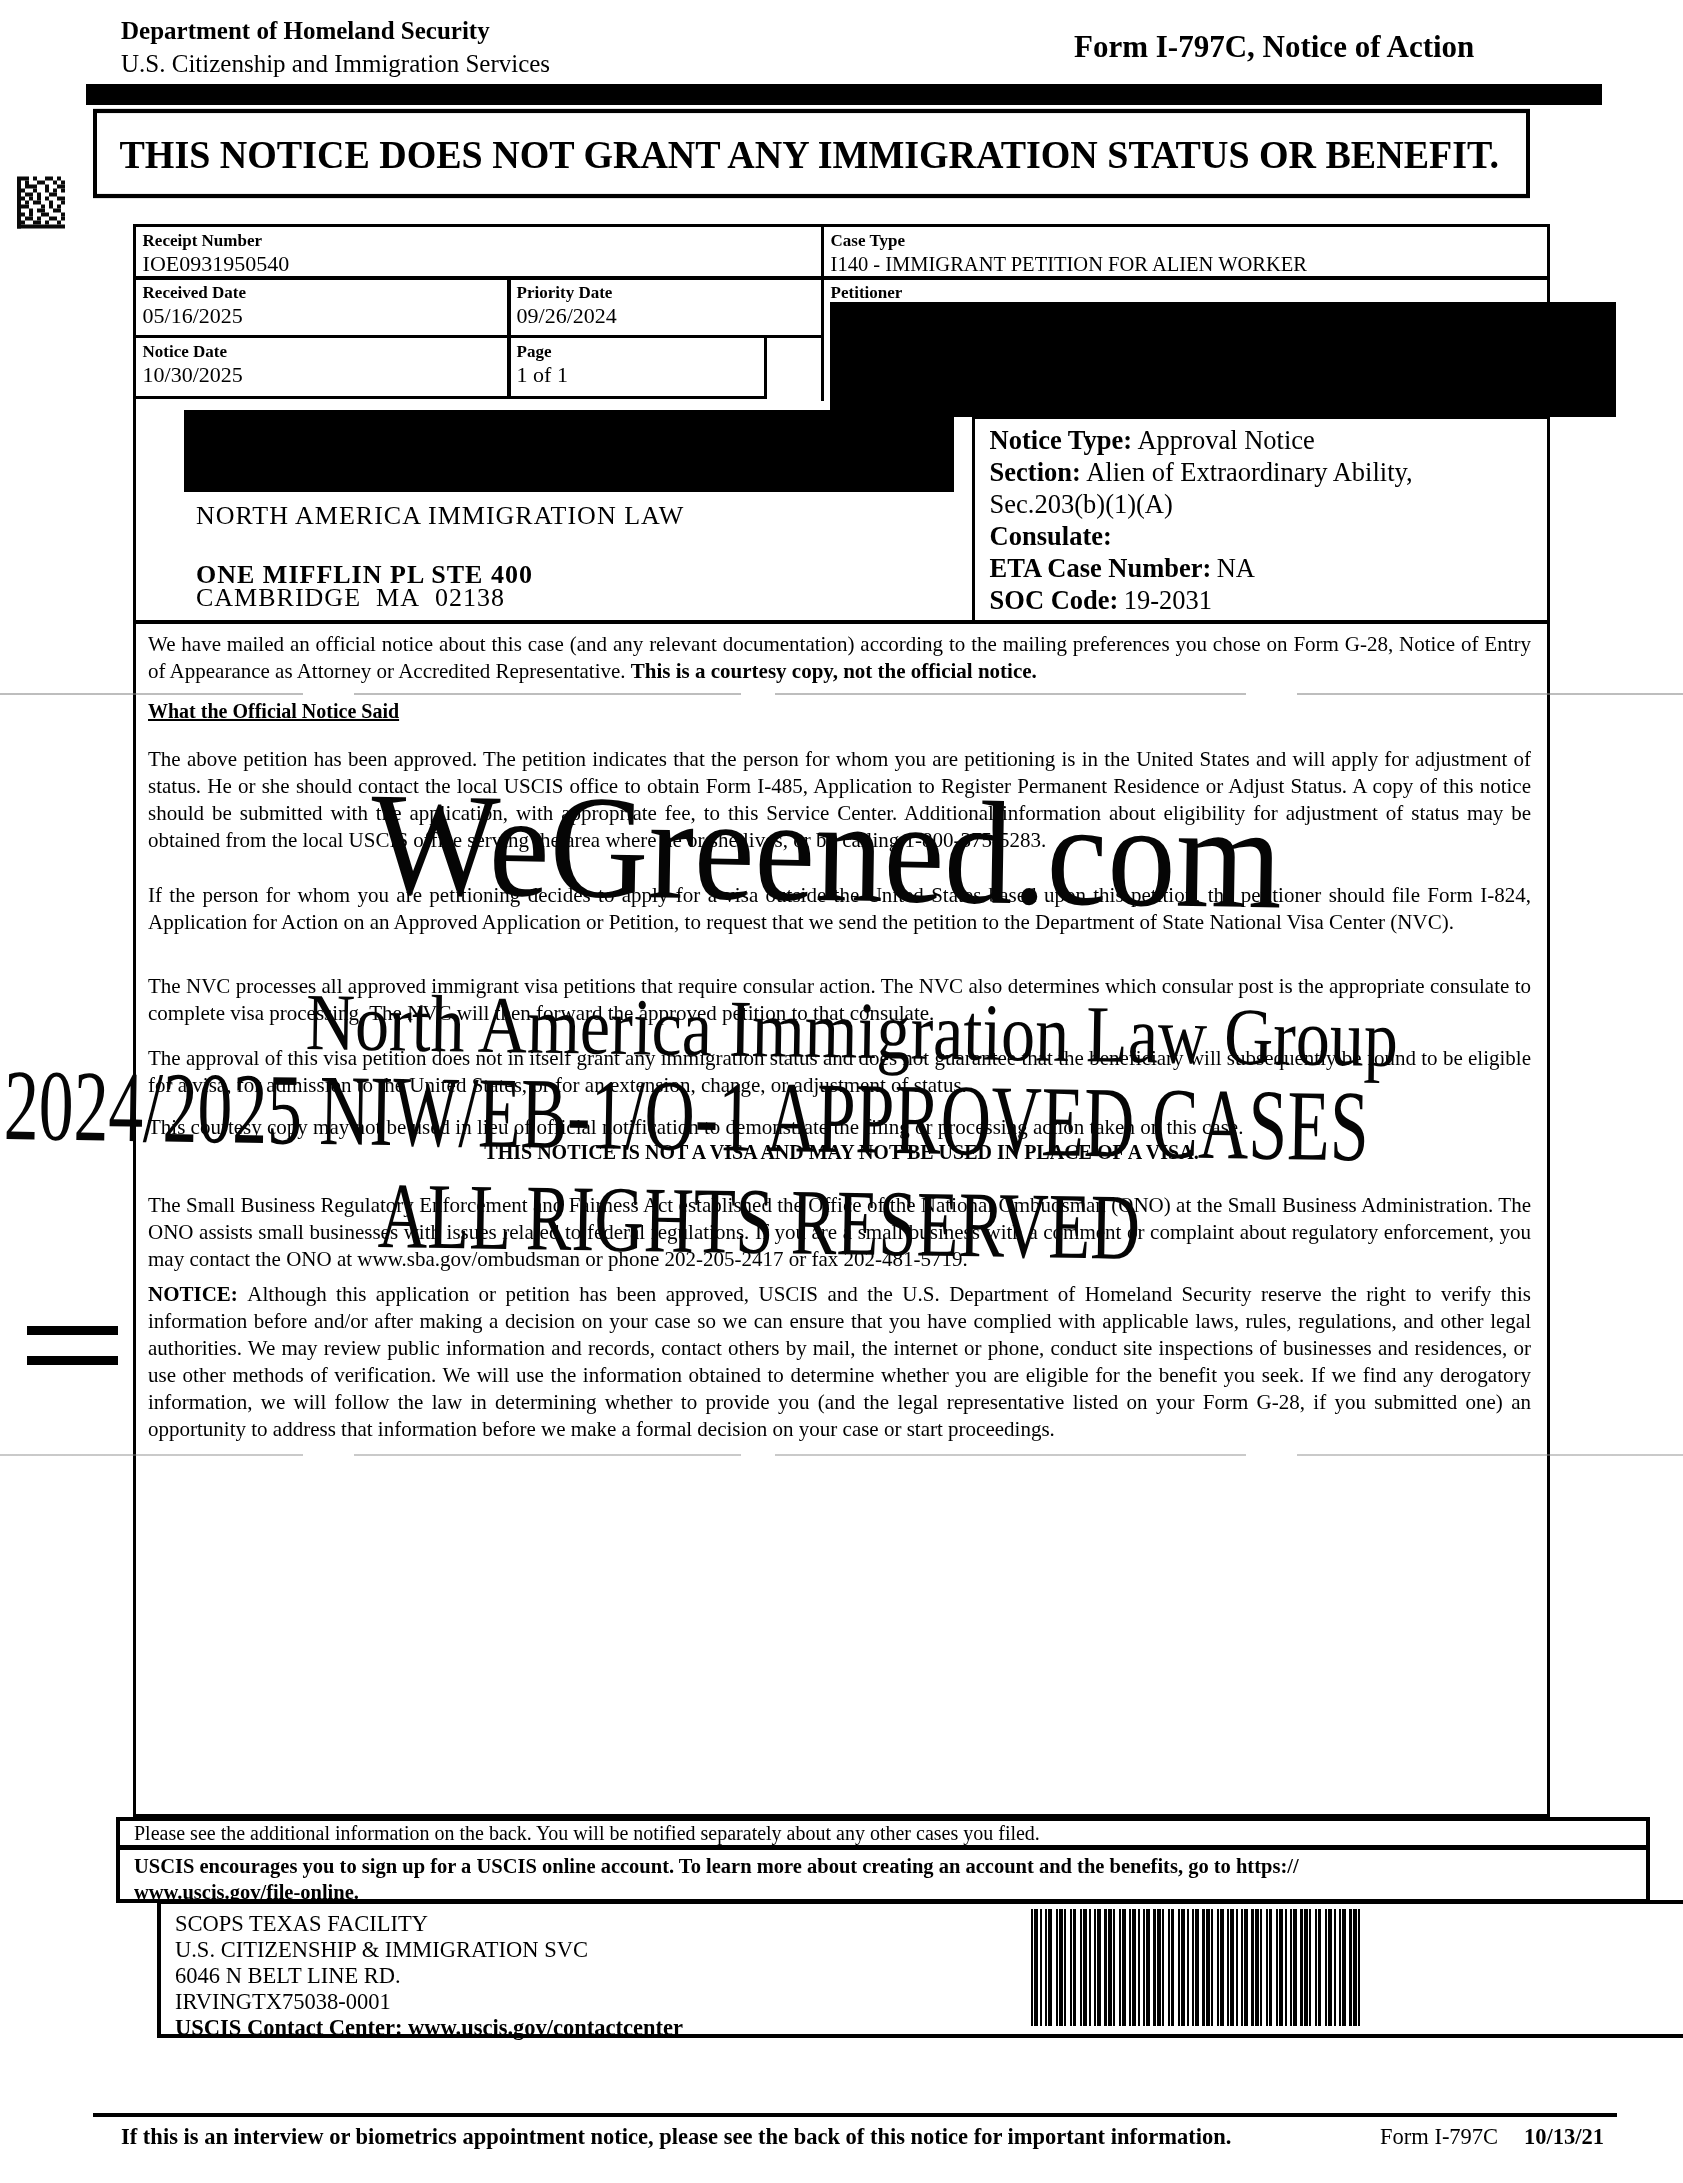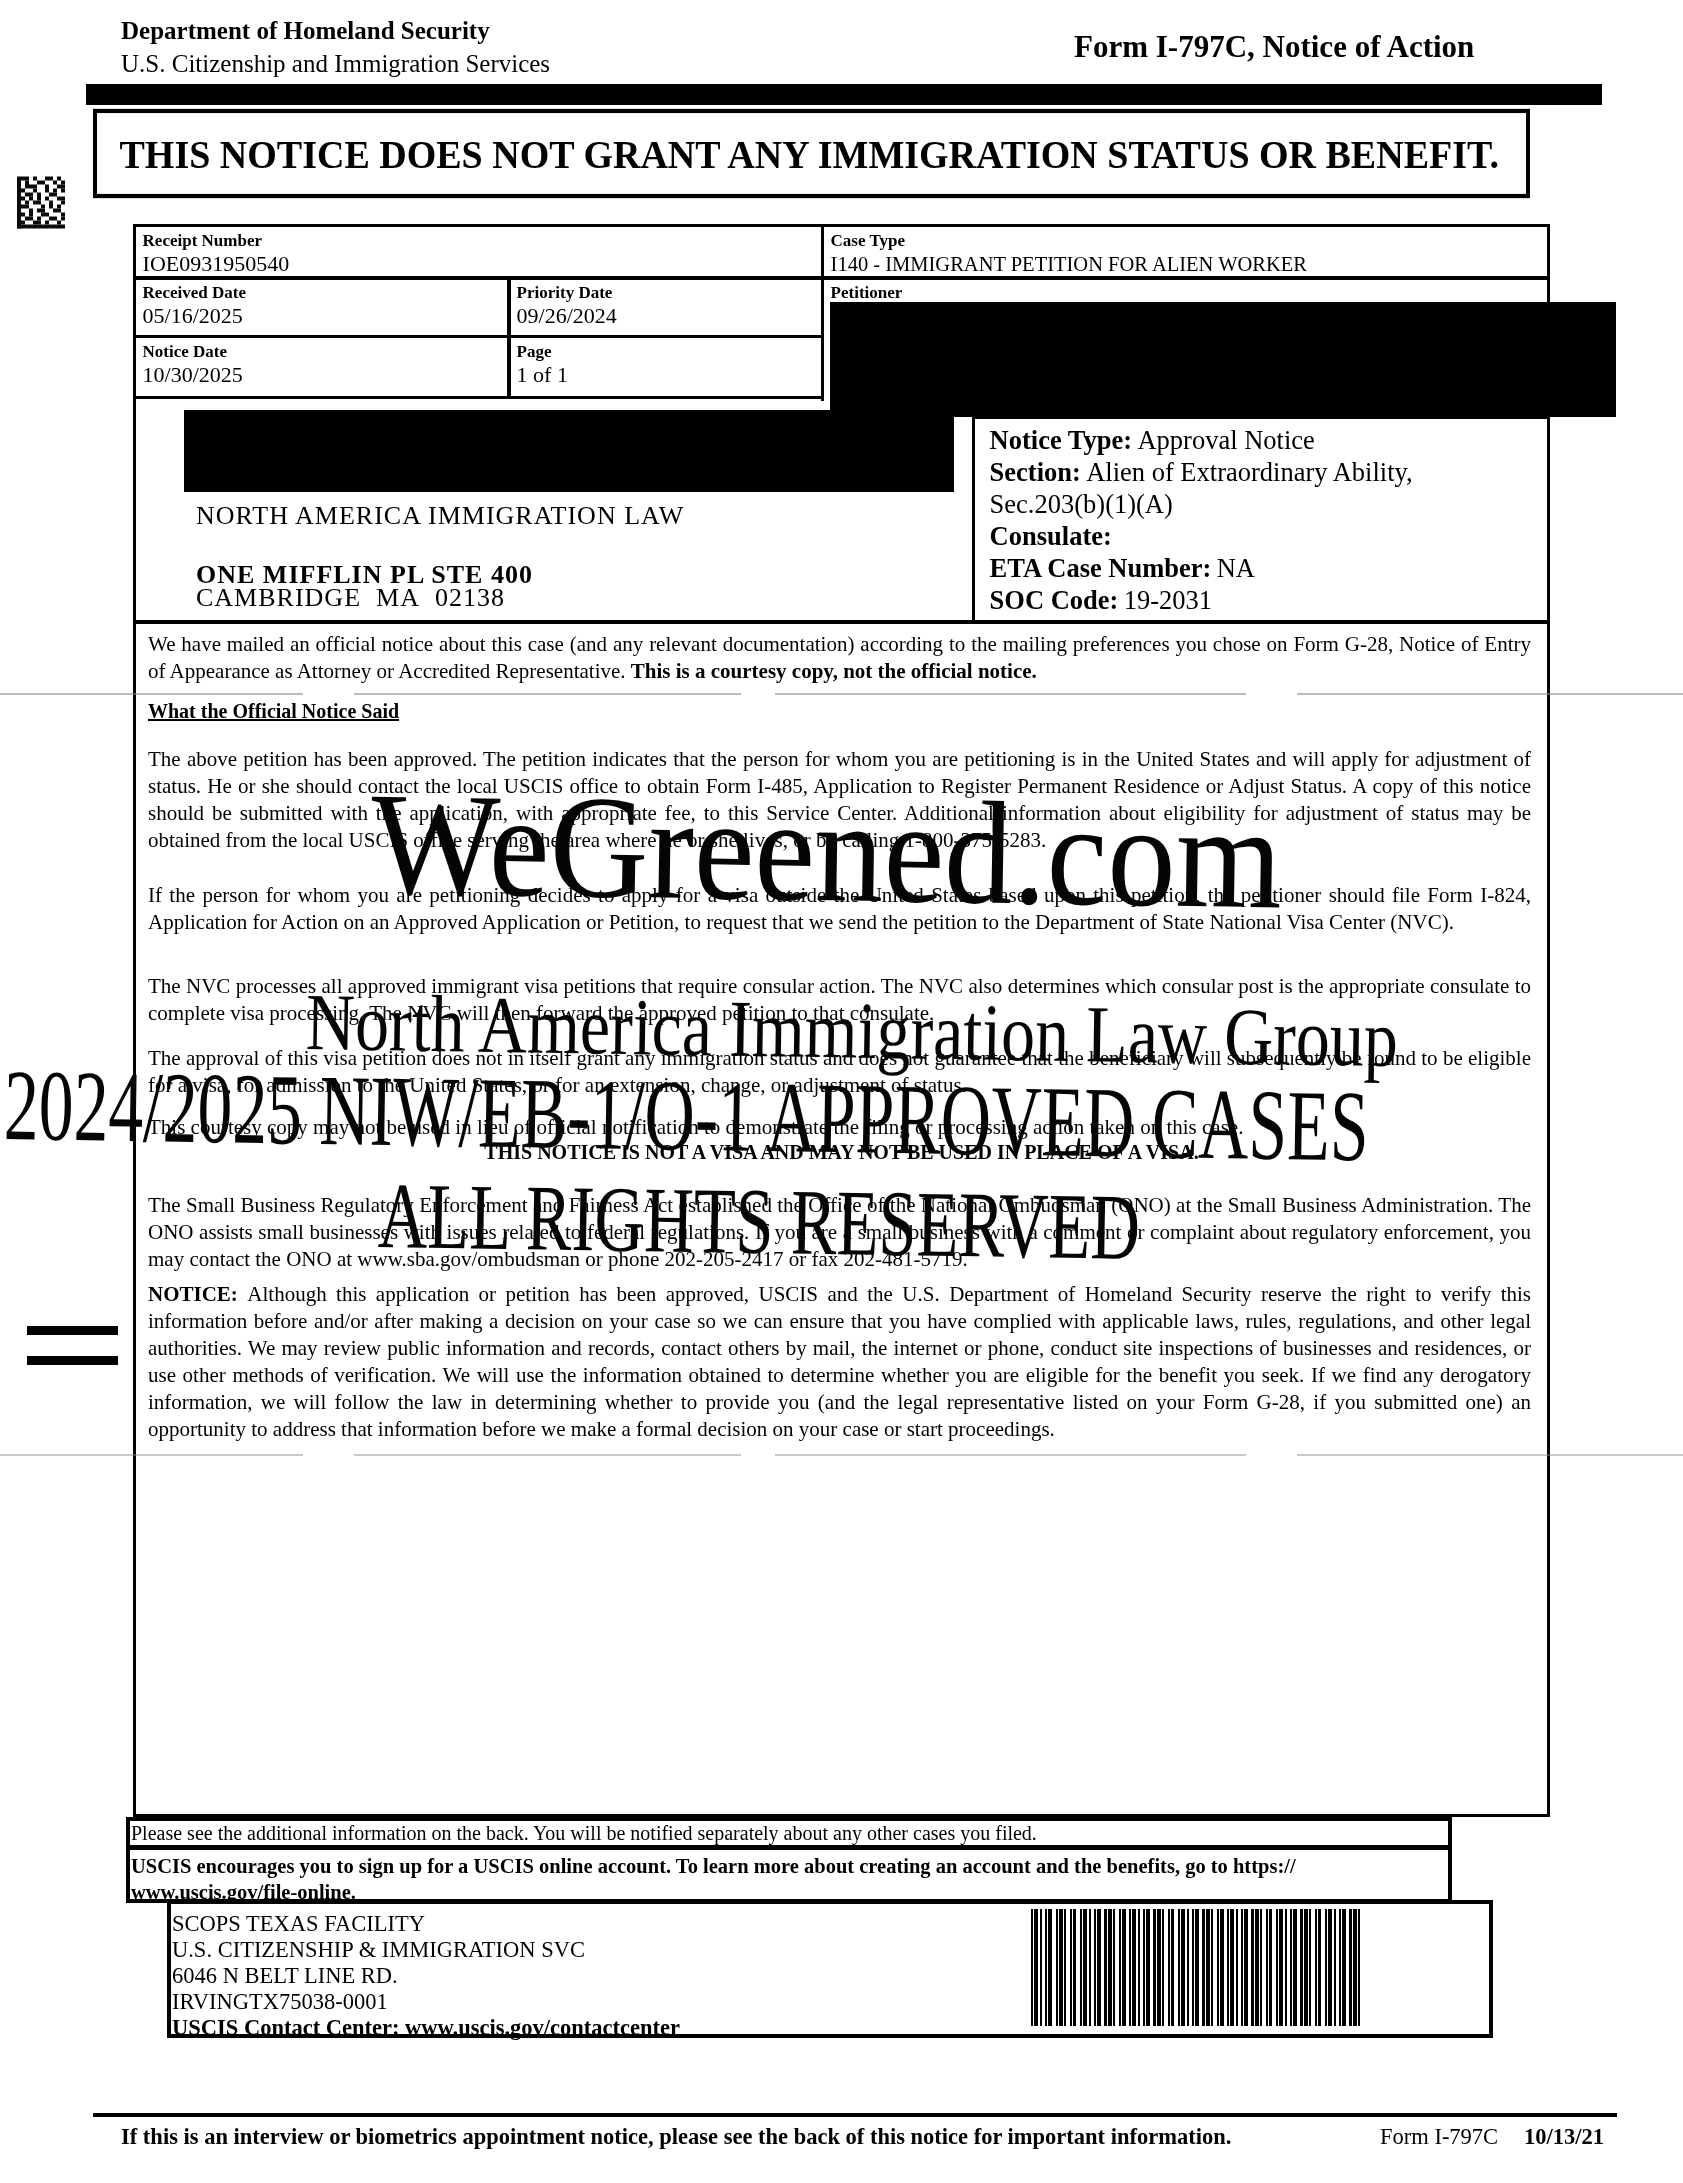--- a/index.html
+++ b/index.html
@@ -25,21 +25,21 @@
   .cell{box-sizing:border-box;border:3.3px solid #000;padding:4px 6.6px;}
   .cell .lbl{font-size:17px;font-weight:bold;line-height:20px;}
   .cell .val{font-size:22px;line-height:26.5px;}
   .c-receipt{left:133px;top:224px;width:691px;height:56px;}
   .c-casetype{left:821px;top:224px;width:729px;height:56px;}
   .c-casetype .val{font-size:20.5px;}
   .c-received{left:133px;top:276px;width:378px;height:62px;}
   .c-priority{left:507px;top:276px;width:317px;height:62px;}
   .c-petitioner{left:821px;top:276px;width:729px;height:125px;border-bottom:none;}
   .c-noticedate{left:133px;top:335px;width:378px;height:64px;}
-  .c-page{left:507px;top:335px;width:317px;height:64px;}
+  .c-page{left:507px;top:335px;width:260px;height:64px;}
   
   .redact{background:#000;}
   .redact-a{left:830px;top:302px;width:786px;height:115px;}
   .redact-b{left:184px;top:410px;width:770px;height:82px;}
   
   .addr{left:196px;font-size:26px;letter-spacing:1px;font-weight:400;}
   .addr1{top:501px;} .addr2{top:560px;font-weight:bold;} .addr3{top:583px;}
   
   .noticebox{
     left:972px;top:416px;width:578px;height:208px;border:3.3px solid #000;
@@ -66,21 +66,21 @@
   .fl1{top:693px;} .fl2{top:1454px;opacity:.45;}
   .regmark{left:26.5px;width:91px;height:8.6px;background:#000;}
   .rm1{top:1326px;} .rm2{top:1356px;}
   
   .wm{white-space:nowrap;color:#050505;transform-origin:left center;z-index:6;line-height:1;}
   .wm1{left:371px;top:770px;font-size:147px;transform:rotate(0.9deg) scaleX(0.93);}
   .wm2{left:306px;top:982px;font-size:81px;transform:rotate(0.9deg) scaleX(0.84);}
   .wm3{left:4px;top:1055px;font-size:101px;transform:rotate(0.9deg) scaleX(0.69);}
   .wm4{left:378px;top:1168px;font-size:94px;transform:rotate(0.9deg) scaleX(0.73);}
   
-  .botbox{left:126px;width:1326px;border:4px solid #000;box-sizing:border-box;padding-left:1px;}
+  .botbox{left:116px;width:1534px;border:4px solid #000;box-sizing:border-box;padding-left:14px;}
   .b-add{top:1817px;height:32px;font-size:20px;display:flex;align-items:center;}
   .b-online{top:1846px;height:57px;font-size:20.5px;font-weight:bold;line-height:26.5px;padding-top:2.7px;}
   .b-fac{top:1900px;height:138px;font-size:22.5px;line-height:26px;padding-top:6.6px;margin-left:41px;}
   .b-fac .contact{font-weight:bold;}
   .barcode{
     left:1031px;top:1909px;width:331px;height:117px;z-index:4;
     background:repeating-linear-gradient(90deg,#000 0 2px,#fff 2px 3.3px,#000 3.3px 7.3px,#fff 7.3px 8.6px,#000 8.6px 10.6px,#fff 10.6px 14px,#000 14px 16px,#fff 16px 17px,#000 17px 21px,#fff 21px 24.5px);
   }
   
   .footline{left:93px;top:2113px;width:1524px;height:4px;background:#000;}

